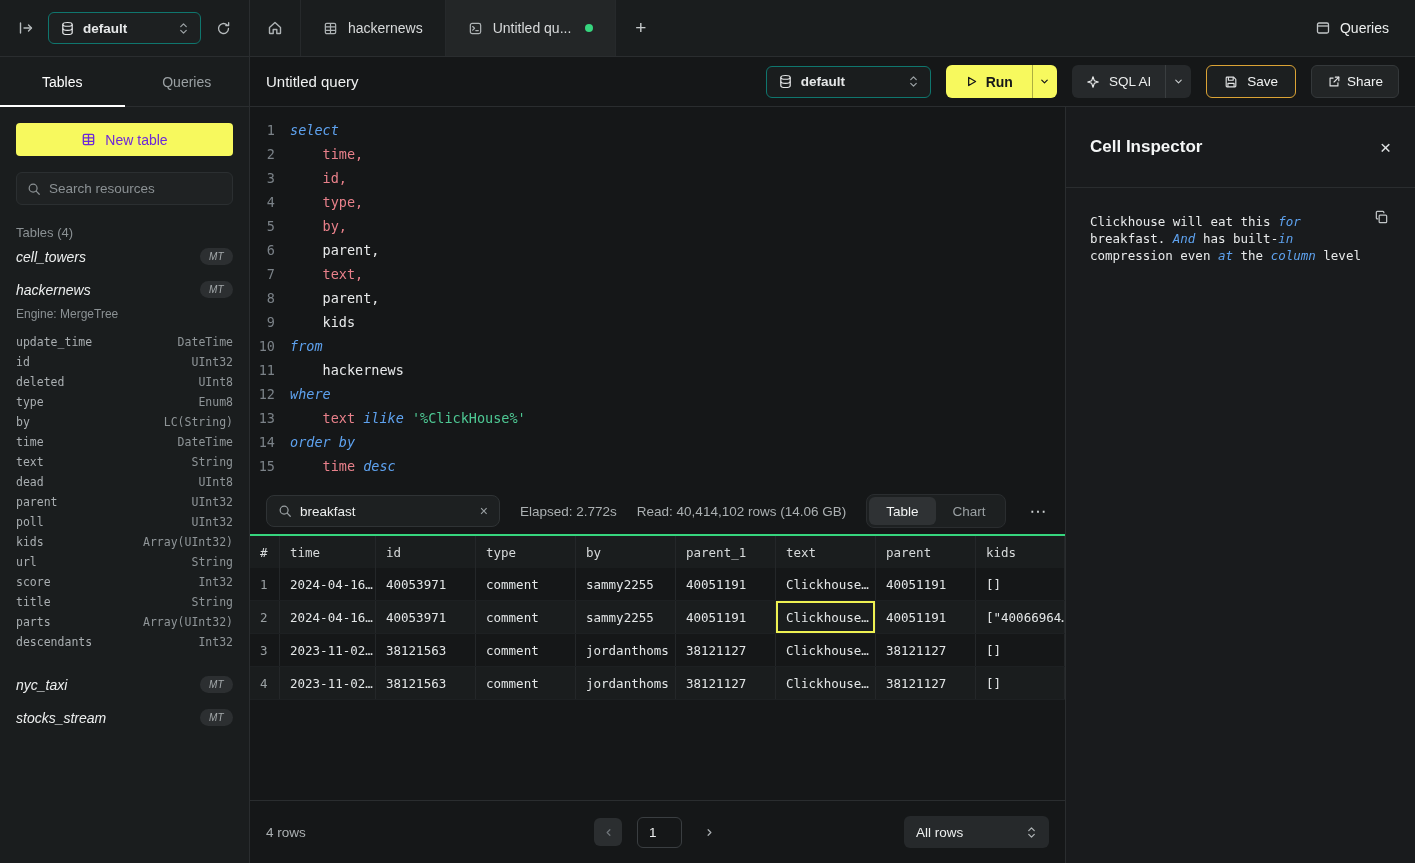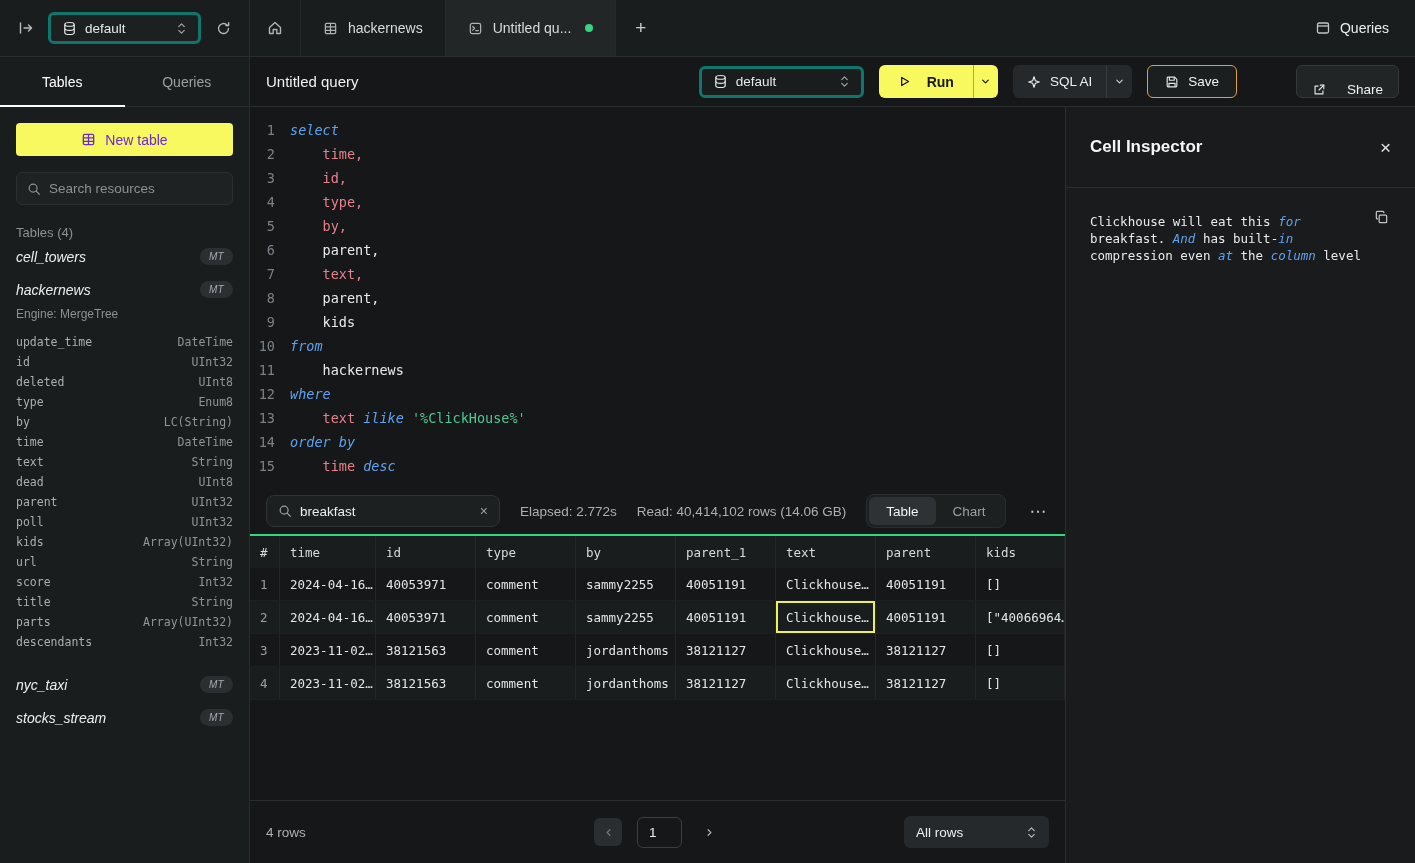--- a/index.html
+++ b/index.html
@@ -6,21 +6,21 @@
   html,body{width:1415px;height:863px;overflow:hidden;}
   body{background:#151718;color:#e8eaeb;font-family:"Liberation Sans",sans-serif;font-size:14px;}
   button{font-family:inherit;cursor:pointer;}
   .icon{display:inline-flex;align-items:center;justify-content:center;flex-shrink:0;}
   .icon svg{display:block;}
 
   
   .topbar{height:57px;display:flex;align-items:stretch;background:#1a1d1e;border-bottom:1px solid #2a2d2f;}
   .topbar-left{width:250px;display:flex;align-items:center;gap:10px;padding:0 14px;border-right:1px solid #2a2d2f;}
   .iconbtn{background:none;border:none;color:#b7bcbe;display:flex;align-items:center;justify-content:center;width:24px;height:24px;}
-  .pill{display:flex;align-items:center;gap:8px;height:32px;padding:0 11px;border:3px solid #0f766e;border-radius:6px;background:#1d2021;color:#e6e8e9;font-size:13.5px;}
+  .pill{display:flex;align-items:center;gap:8px;height:32px;padding:0 11px;border:1px solid #0f766e;border-radius:6px;background:#1d2021;color:#e6e8e9;font-size:13.5px;font-weight:bold;}
   .db-pill{flex:1;}
   .updown{margin-left:auto;color:#9aa0a3;}
   .tabs{display:flex;align-items:stretch;}
   .tab{display:flex;align-items:center;gap:10px;padding:0 22px;border-right:1px solid #26292b;color:#d8dadb;font-size:14px;cursor:pointer;}
   .tab .icon{color:#aeb3b5;}
   .tab.active{background:#232627;}
   .icon-tab{padding:0 17px;}
   .tab-plus{display:flex;align-items:center;padding:0 19px;color:#c6cacc;font-size:19px;cursor:pointer;}
   .dot{width:8px;height:8px;border-radius:50%;margin-left:4px;}
   .topbar-right{margin-left:auto;display:flex;align-items:center;padding-right:26px;}
@@ -50,27 +50,27 @@
   .col-name{color:#a9aeb1;}
   .col-type{color:#8f9598;}
   .gap-top{margin-top:16px;}
 
   
   .main-right{flex:1;display:flex;flex-direction:column;min-width:0;}
   .query-header{height:50px;flex-shrink:0;display:flex;align-items:center;gap:15px;padding:0 16px;border-bottom:1px solid #2a2d2f;background:#151718;}
   .qh-title{flex:1;font-size:15px;color:#f0f2f2;}
   .qh-db{min-width:165px;background:#1a1d1e;cursor:pointer;}
   .run-split{display:flex;height:33px;border-radius:6px;overflow:hidden;}
-  .run-main{display:flex;align-items:center;gap:16px;padding:0 19px;background:var(--yellow);border:none;font-size:14px;font-weight:600;color:#16181a;}
+  .run-main{display:flex;align-items:center;gap:8px;padding:0 19px;background:var(--yellow);border:none;font-size:14px;font-weight:600;color:#16181a;}
   .run-caret{width:25px;display:flex;align-items:center;justify-content:center;background:var(--yellow);border:none;border-left:1px solid rgba(0,0,0,.3);color:#16181a;}
   .sqlai-split{display:flex;height:33px;border-radius:6px;overflow:hidden;background:#26292b;}
   .sqlai-main{display:flex;align-items:center;gap:9px;padding:0 14px;color:#eceeee;font-size:13.5px;background:none;border:none;}
   .sqlai-caret{width:26px;display:flex;align-items:center;justify-content:center;background:none;border:none;border-left:1px solid #3a3e40;color:#c9cdce;}
   .save-btn{display:flex;align-items:center;gap:9px;height:33px;padding:0 17px;background:#1c1f20;border:1.5px solid #dba335;border-radius:6px;color:#f0f2f2;font-size:13.5px;}
-  .share-btn{display:flex;align-items:flex-end;gap:21px;height:33px;padding:0 15px;background:#222526;border:1px solid #34383a;border-radius:6px;color:#f0f2f2;font-size:13.5px;margin-left:44px;}
+  .share-btn{display:flex;align-items:center;gap:6px;height:33px;padding:0 15px;background:#222526;border:1px solid #34383a;border-radius:6px;color:#f0f2f2;font-size:13.5px;}
   .btn-icon{color:#e3e5e6;}
 
   .content-row{display:flex;flex:1;min-height:0;}
   .main{flex:1;min-width:0;display:flex;flex-direction:column;background:#151718;}
 
   
   .editor{height:381px;flex-shrink:0;padding-top:11px;overflow:hidden;}
   .ed-line{display:flex;height:24px;line-height:24px;font-family:"DejaVu Sans Mono",monospace;font-size:13.5px;}
   .ed-ln{width:25px;margin-right:15px;text-align:right;color:#7b8288;flex-shrink:0;}
   .ed-code{white-space:pre;}

